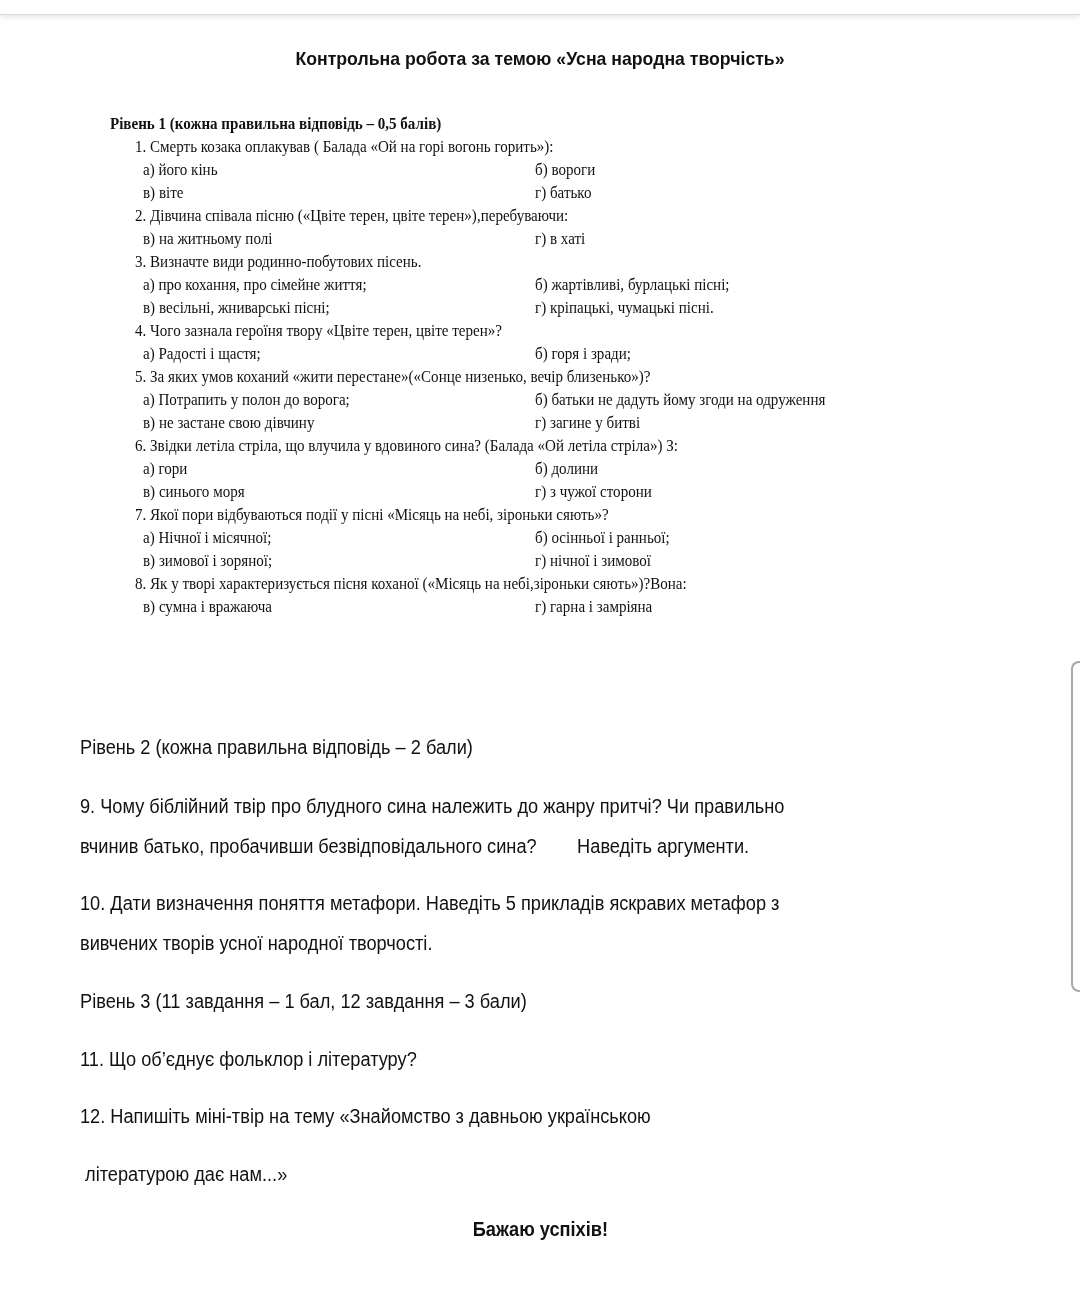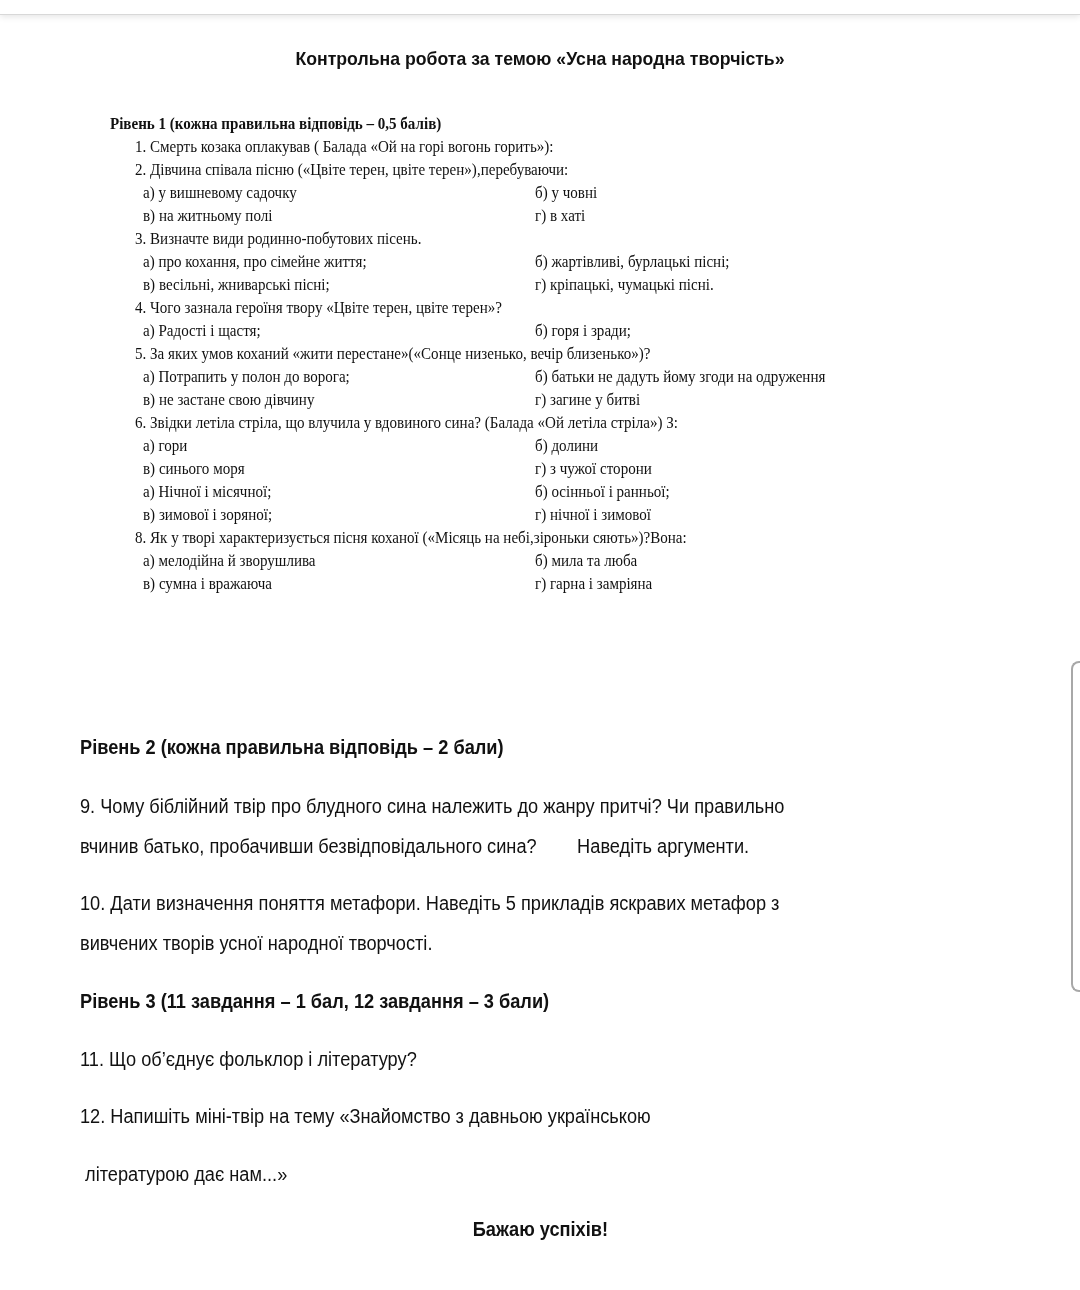--- a/index.html
+++ b/index.html
@@ -24,46 +24,50 @@
   .l1 .sx { display: inline-block; transform: scaleX(0.86); transform-origin: left center; }
   .l1 .heading { font-weight: bold; }
   .l1 .q { font-weight: normal; padding-left: 25px; }
   .l1 .opt { position: relative; }
   .l1 .opt .a { position: absolute; left: 33px; }
   .l1 .opt .b { position: absolute; left: 425px; }
 
   .sans { position: absolute; left: 80px; font-family: "Liberation Sans", sans-serif; font-size: 20px;
           white-space: nowrap; }
   .sans .sx { display: inline-block; transform: scaleX(0.91); transform-origin: left center; }
-  .bold { font-weight: bold; }
+  .bold { font-weight: normal; }
   .closing { position: absolute; left: 0; width: 1080px; text-align: center; top: 1218px;
              font-family: "Liberation Sans", sans-serif; font-weight: bold; font-size: 20px; }
   .closing .sx { display: inline-block; transform: scaleX(0.91); }
   .scrollbar {
     position: absolute; left: 1071px; top: 661px; width: 14px; height: 327px;
     border: 2px solid #a8a8a8; border-right: none; border-radius: 8px 0 0 8px; background: #ffffff;
   }
 </style>
 </head>
 <body>
 
 <div class="top-shadow"></div>
 
 <div class="doc-title">Контрольна робота за темою «Усна народна творчість»</div>
 
 <div class="l1">
   <div class="row heading"><span class="sx">Рівень 1 (кожна правильна відповідь – 0,5 балів)</span></div>
 
   <div class="row q"><span class="sx">1.  Смерть козака оплакував ( Балада «Ой на горі вогонь горить»):</span></div>
+  <div class="row opt">
+      <span class="a sx">а) його кінь</span>
+      <span class="b sx">б) вороги</span>
+    </div>
+  <div class="row opt">
+      <span class="a sx">в) віте</span>
+      <span class="b sx">г) батько</span>
+    </div>
 
   <div class="row q"><span class="sx">2.  Дівчина співала пісню («Цвіте терен, цвіте терен»),перебуваючи:</span></div>
-  <div class="row opt">
-      <span class="a sx">а) у вишневому садочку</span>
-      <span class="b sx">б) у човні</span>
-    </div>
   <div class="row opt">
       <span class="a sx">в) на житньому полі</span>
       <span class="b sx">г) в хаті</span>
     </div>
 
   <div class="row q"><span class="sx">3.  Визначте види родинно-побутових пісень.</span></div>
   <div class="row opt">
       <span class="a sx">а) про кохання, про сімейне життя;</span>
       <span class="b sx">б) жартівливі, бурлацькі пісні;</span>
     </div>
@@ -91,34 +95,31 @@
   <div class="row q"><span class="sx">6.  Звідки летіла стріла, що влучила у вдовиного сина? (Балада «Ой летіла стріла») З:</span></div>
   <div class="row opt">
       <span class="a sx">а) гори</span>
       <span class="b sx">б) долини</span>
     </div>
   <div class="row opt">
       <span class="a sx">в) синього моря</span>
       <span class="b sx">г) з чужої сторони</span>
     </div>
 
+  <div class="row q"><span class="sx">7.  Якої пори відбуваються події  у пісні «Місяць на небі, зіроньки сяють»?</span></div>
   <div class="row opt">
       <span class="a sx">а) Нічної і місячної;</span>
       <span class="b sx">б) осінньої і ранньої;</span>
     </div>
   <div class="row opt">
       <span class="a sx">в) зимової і зоряної;</span>
       <span class="b sx">г) нічної і зимової</span>
     </div>
 
   <div class="row q"><span class="sx">8.  Як у творі  характеризується пісня коханої («Місяць на небі,зіроньки сяють»)?Вона:</span></div>
-  <div class="row opt">
-      <span class="a sx">а) мелодійна й зворушлива</span>
-      <span class="b sx">б) мила та люба</span>
-    </div>
   <div class="row opt">
       <span class="a sx">в) сумна і вражаюча</span>
       <span class="b sx">г) гарна і замріяна</span>
     </div>
 </div>
 
 <div class="sans bold" style="top:736px"><span class="sx">Рівень 2 (кожна правильна відповідь – 2 бали)</span></div>
 <div class="sans" style="top:795px"><span class="sx">9. Чому біблійний твір про блудного сина належить до жанру притчі? Чи правильно</span></div>
 <div class="sans" style="top:835px; white-space:pre"><span class="sx" style="white-space:pre">вчинив батько, пробачивши безвідповідального сина?        Наведіть аргументи.</span></div>
 <div class="sans" style="top:892px"><span class="sx">10. Дати визначення поняття метафори. Наведіть 5 прикладів яскравих метафор з</span></div>

